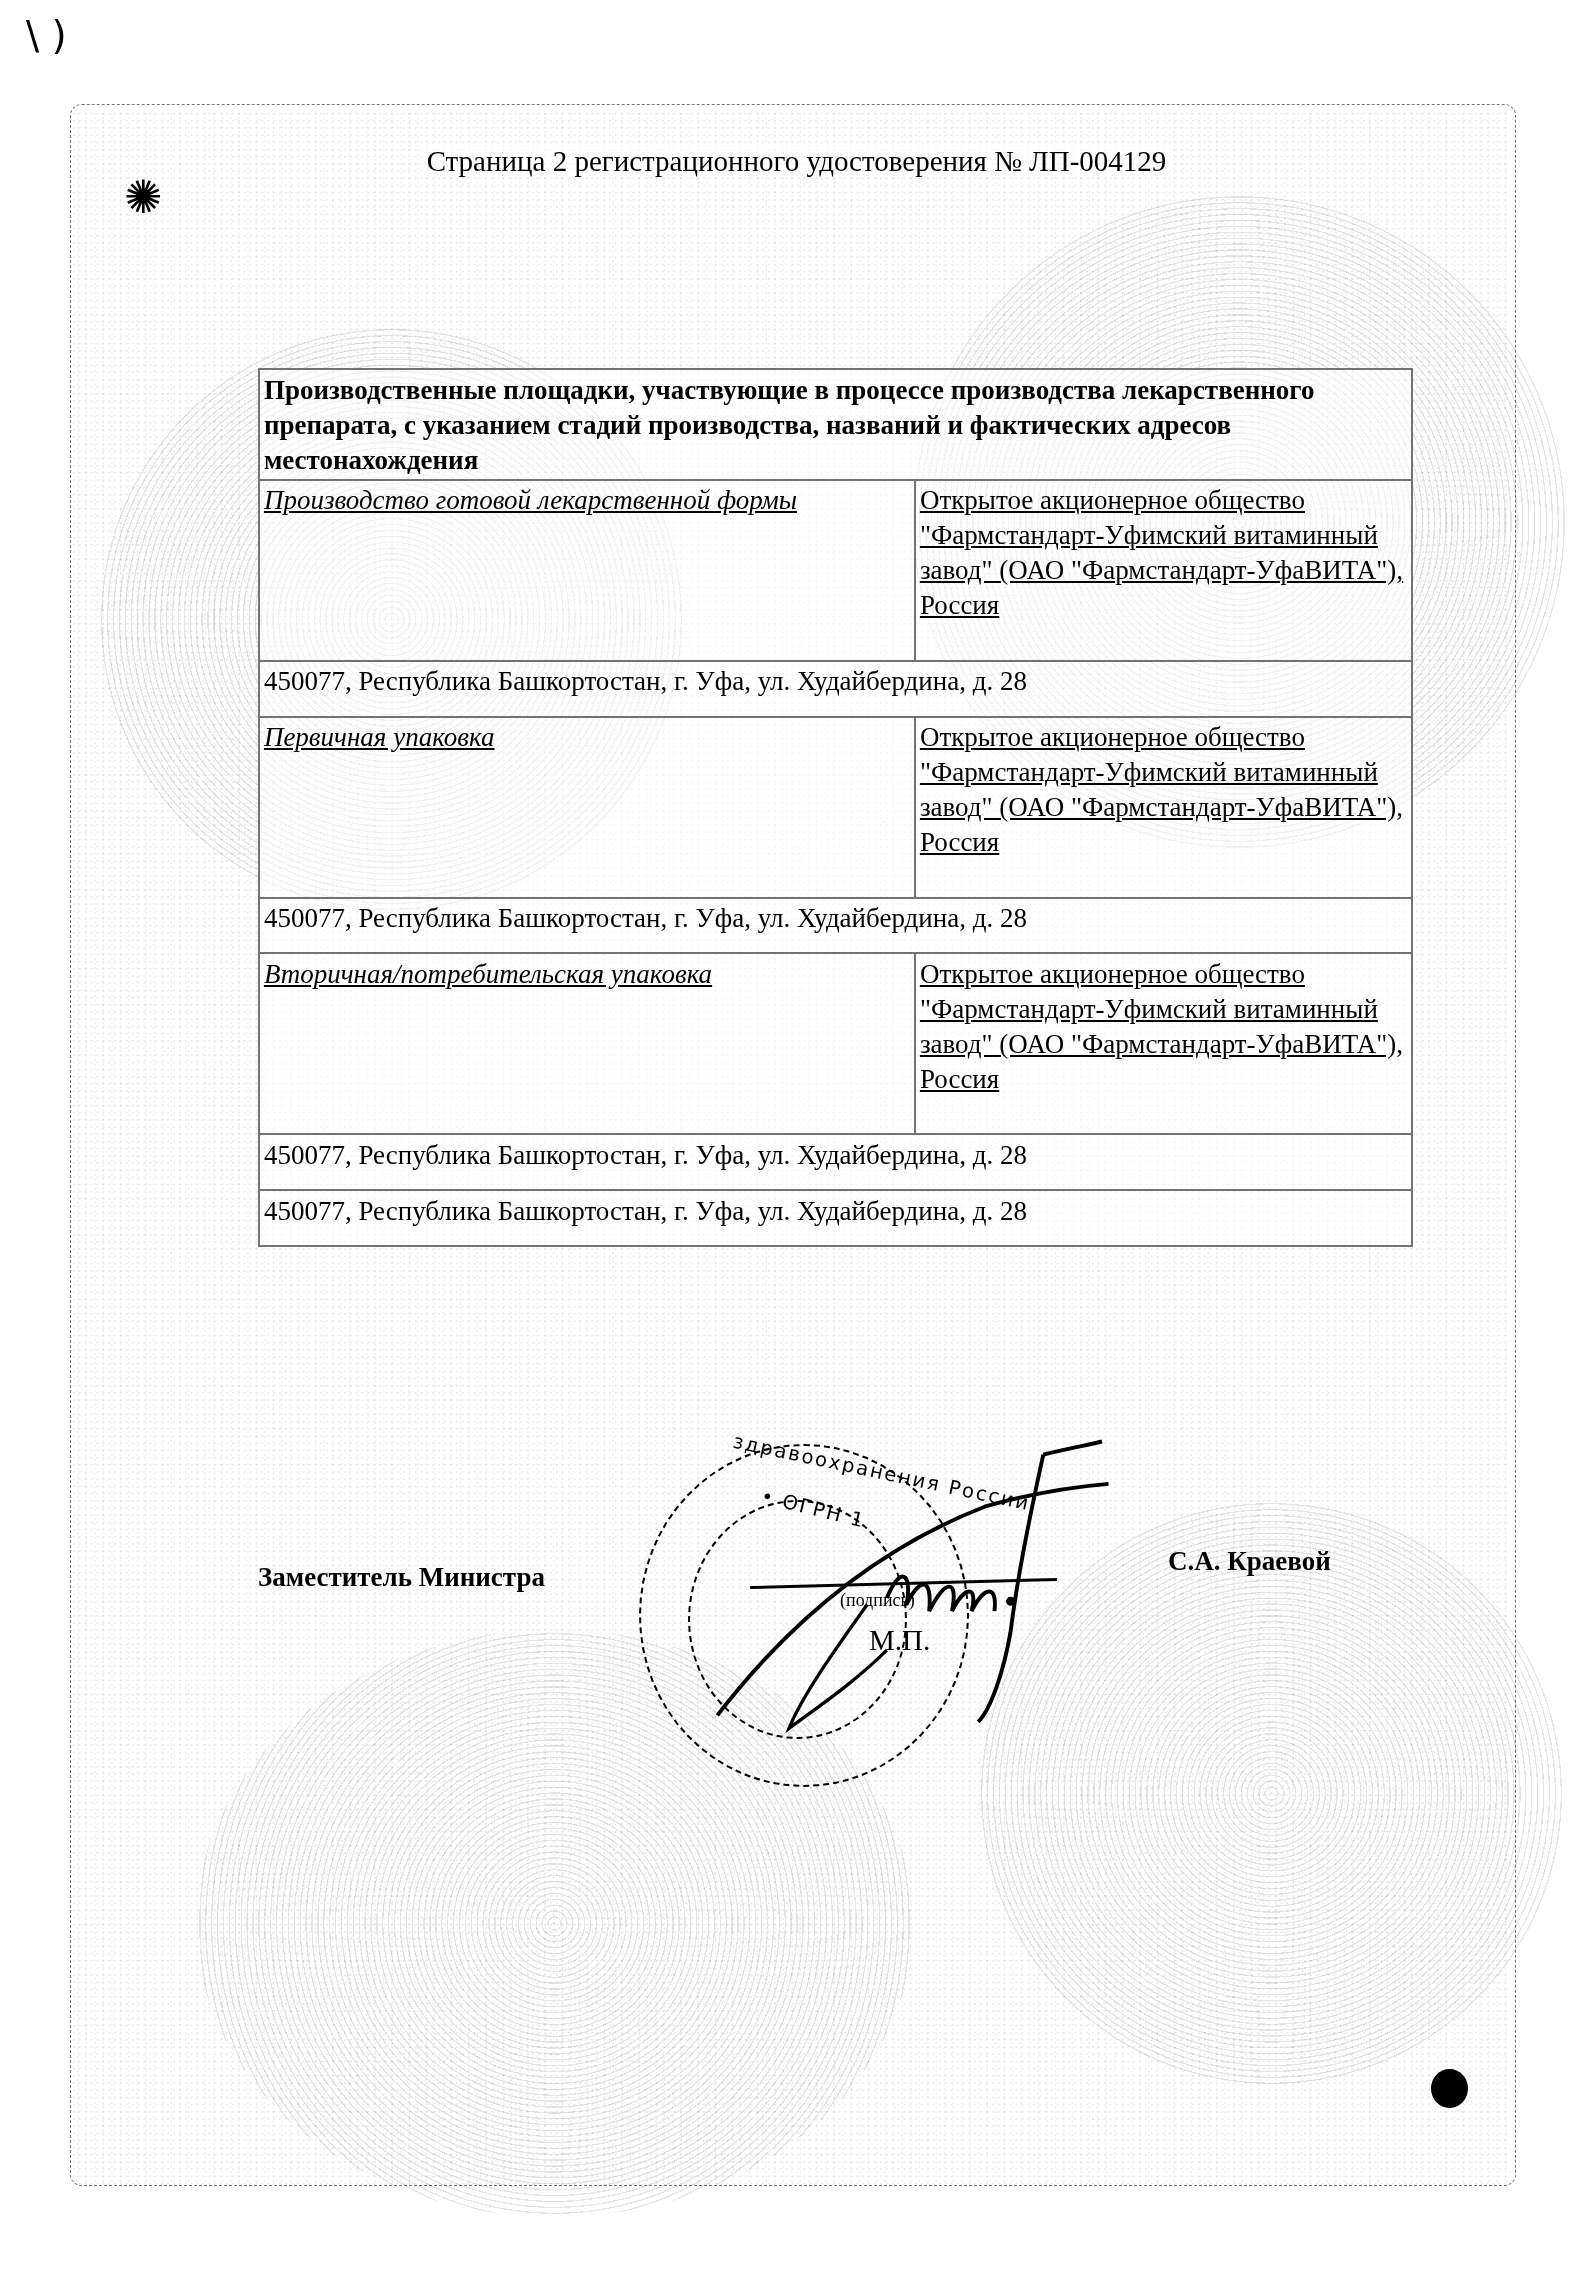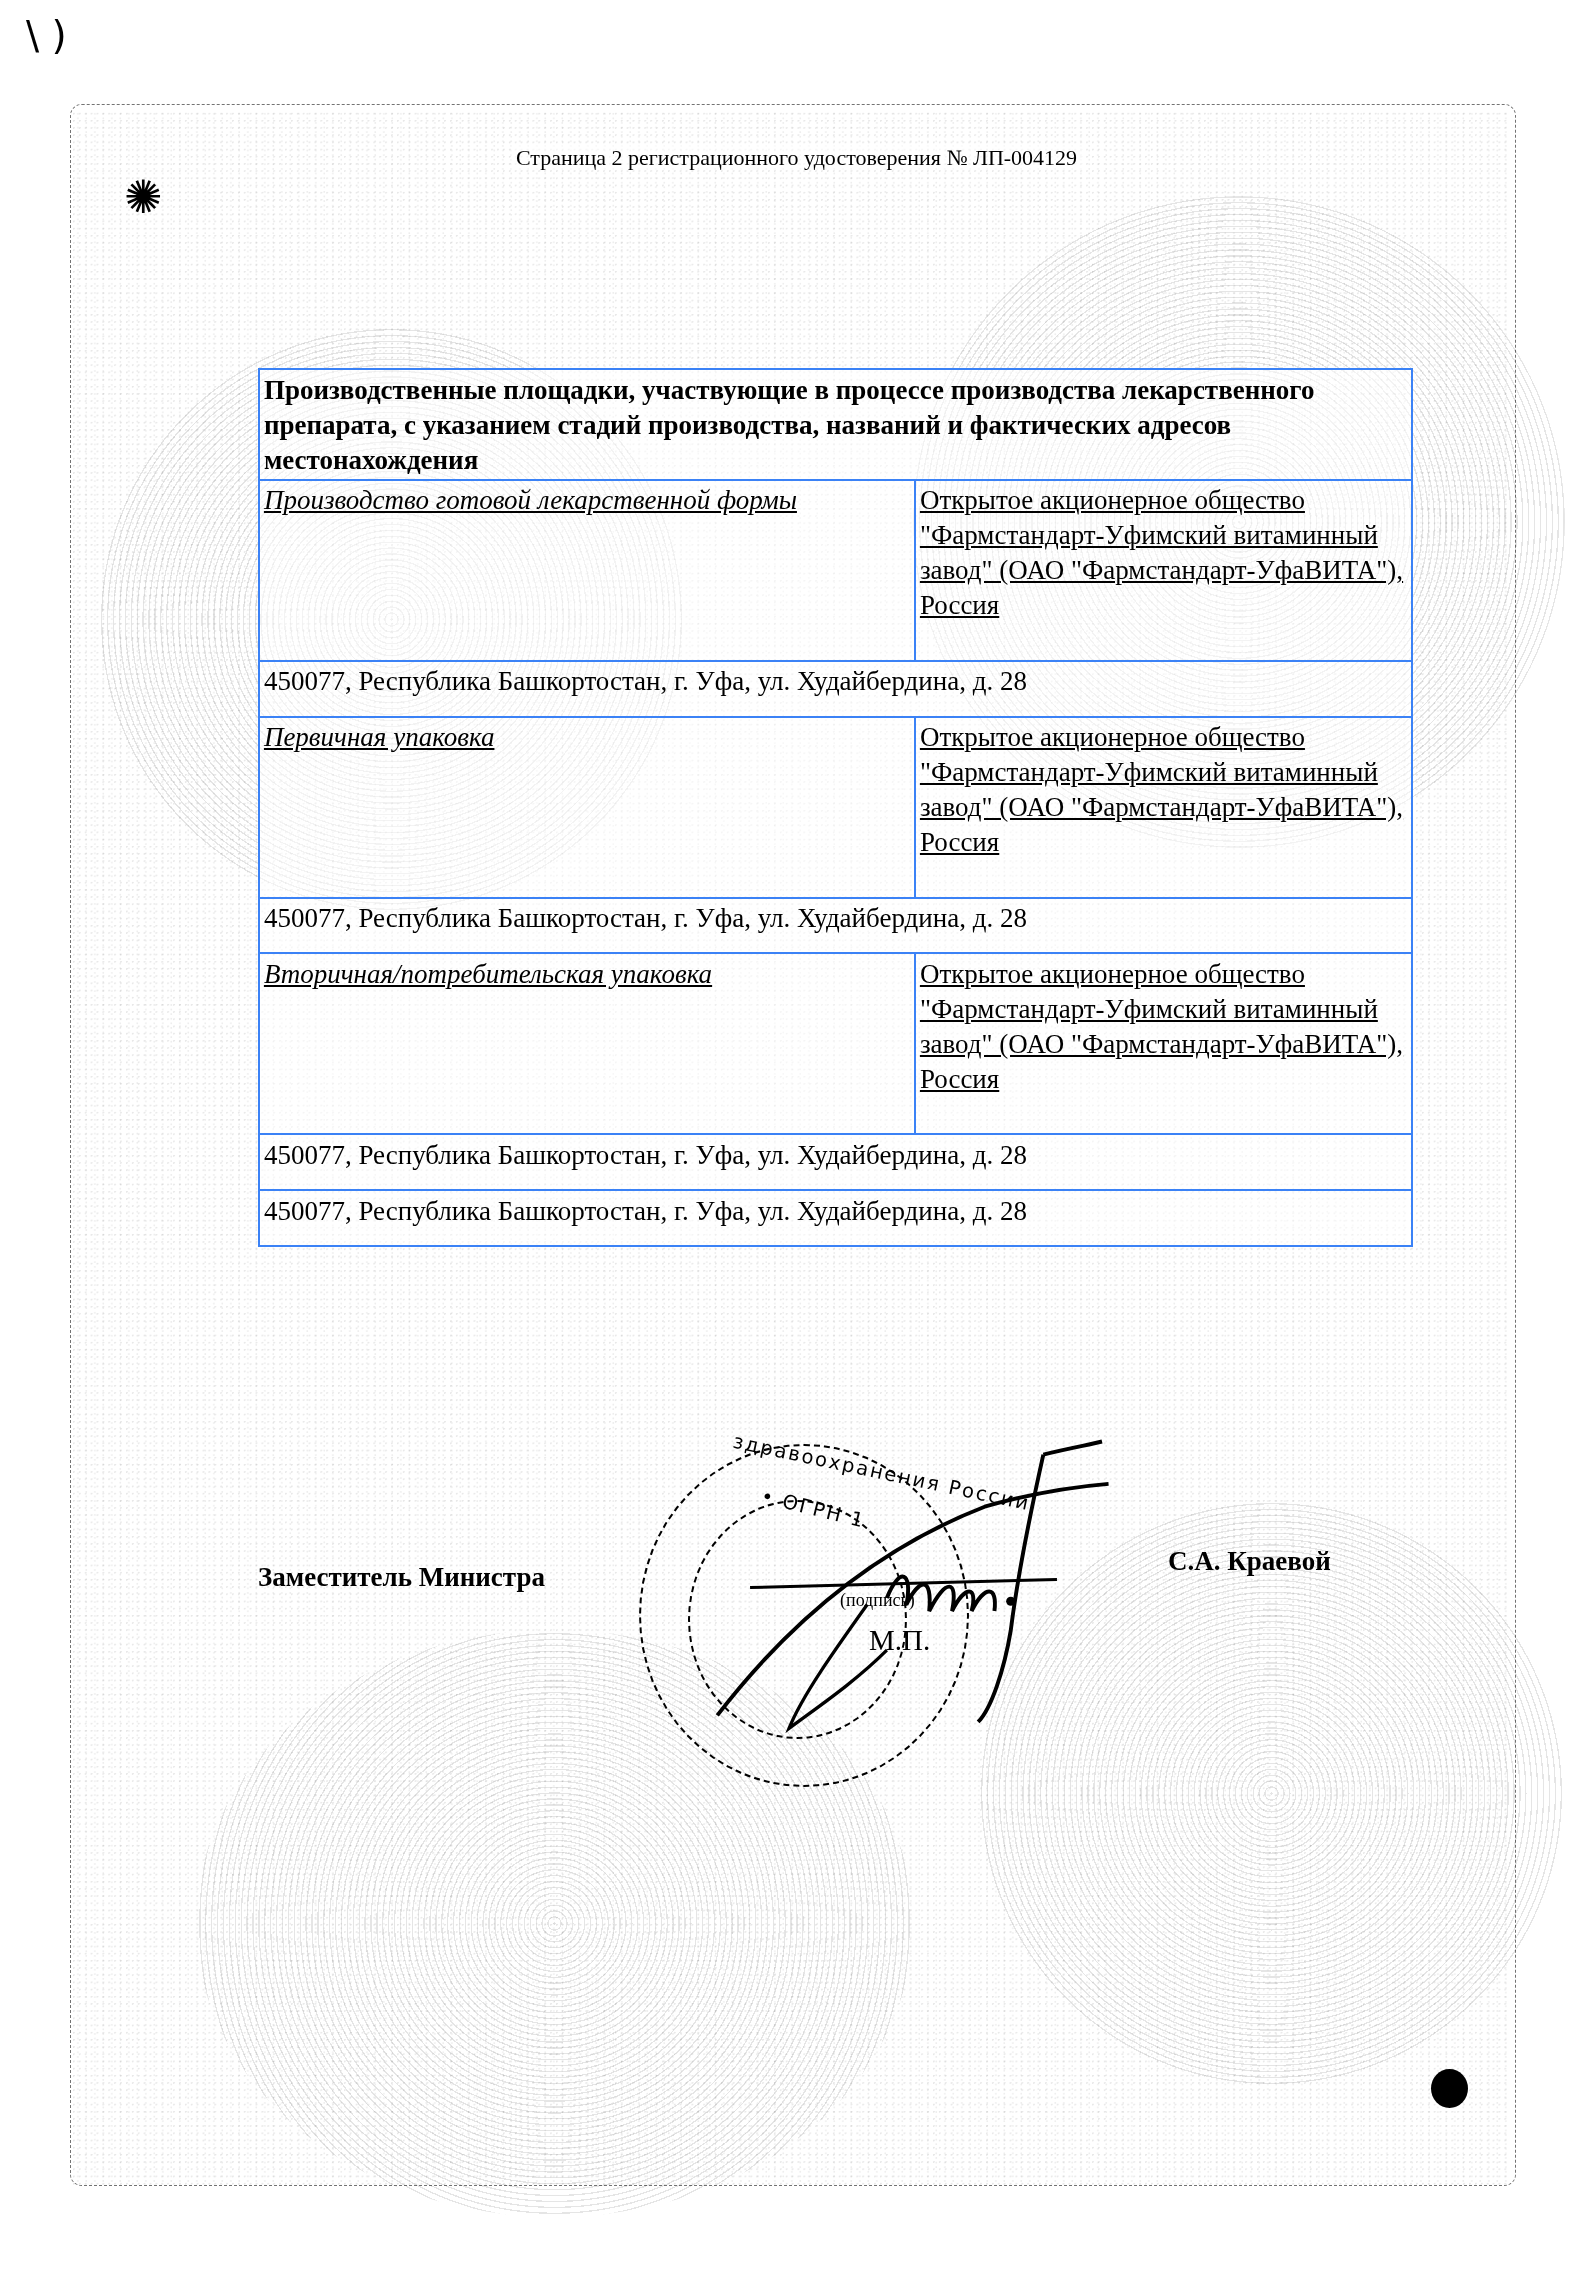--- a/index.html
+++ b/index.html
@@ -26,31 +26,31 @@
     position:absolute; left:70px; top:104px; width:1444px; height:2080px;
     border:1.3px dashed rgba(0,0,0,0.55);
     border-radius:11.7px;
     pointer-events:none;
   }
   .corner-mark { position:absolute; font-size:39px; color:#000; font-family:"DejaVu Sans", sans-serif; }
   .corner-dot { position:absolute; width:37px; height:39px; border-radius:50%; background:#000; }
 
   .title {
     position:absolute; left:0; width:1593px; top:145px; text-align:center;
-    font-size:22px; letter-spacing:0px;
+    font-size:29px; letter-spacing:0px;
   }
   .title span { background:rgba(255,255,255,0.6); padding:0 5.2px; }
 
   table.sites {
     position:absolute; left:258px; top:368px; width:1153px;
     border-collapse:collapse; table-layout:fixed;
     background:rgba(255,255,255,0.55);
   }
   table.sites td {
-    border:2px solid #3b82f6; vertical-align:top;
+    border:2px solid #737373; vertical-align:top;
     font-size:27px; line-height:35px; padding:2.6px 3.9px 1.3px 3.9px;
   }
   .hdr td { font-weight:bold; height:104px; }
   .stage-cell { font-style:italic; }
   .stage-row td { height:175px;text-decoration:underline; }
   .addr-row td { height:50px;margin-top:48px; }
   col.c1 { width:656px; }
   col.c2 { width:497px; }
 
   .signer-title {

